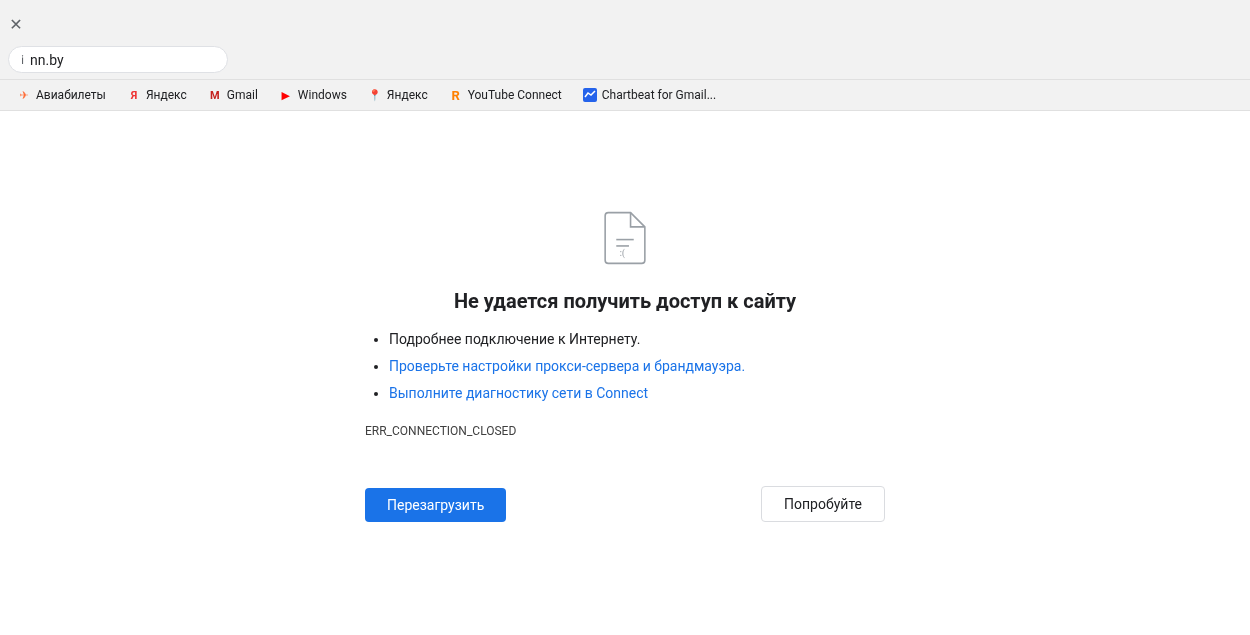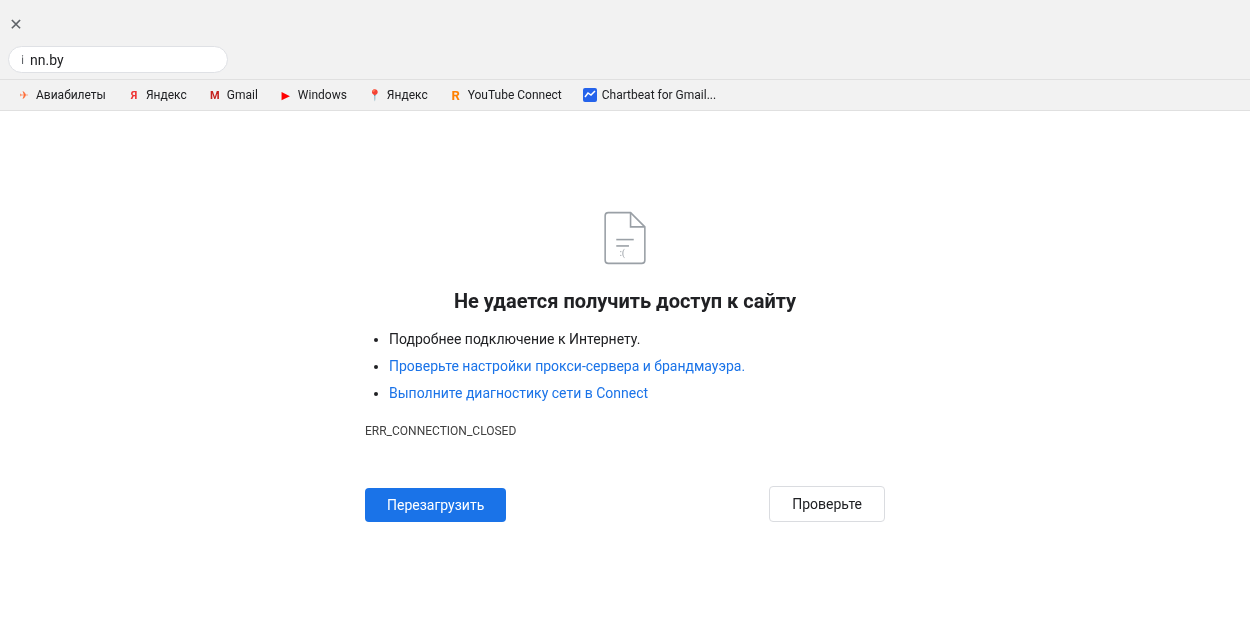--- a/index.html
+++ b/index.html
@@ -277,17 +277,17 @@
       </li>
       <li>
         <a href="#">Выполните диагностику сети в Connect</a>
       </li>
     </ul>
 
     <p class="error-code">ERR_CONNECTION_CLOSED</p>
 
     <div class="buttons-row">
       <button class="btn-reload">Перезагрузить</button>
-      <button class="btn-details">Проверьте</button>
+      <button class="btn-details">Попробуйте</button>
     </div>
 
   </div>
 </div>
 
 </body></html>

